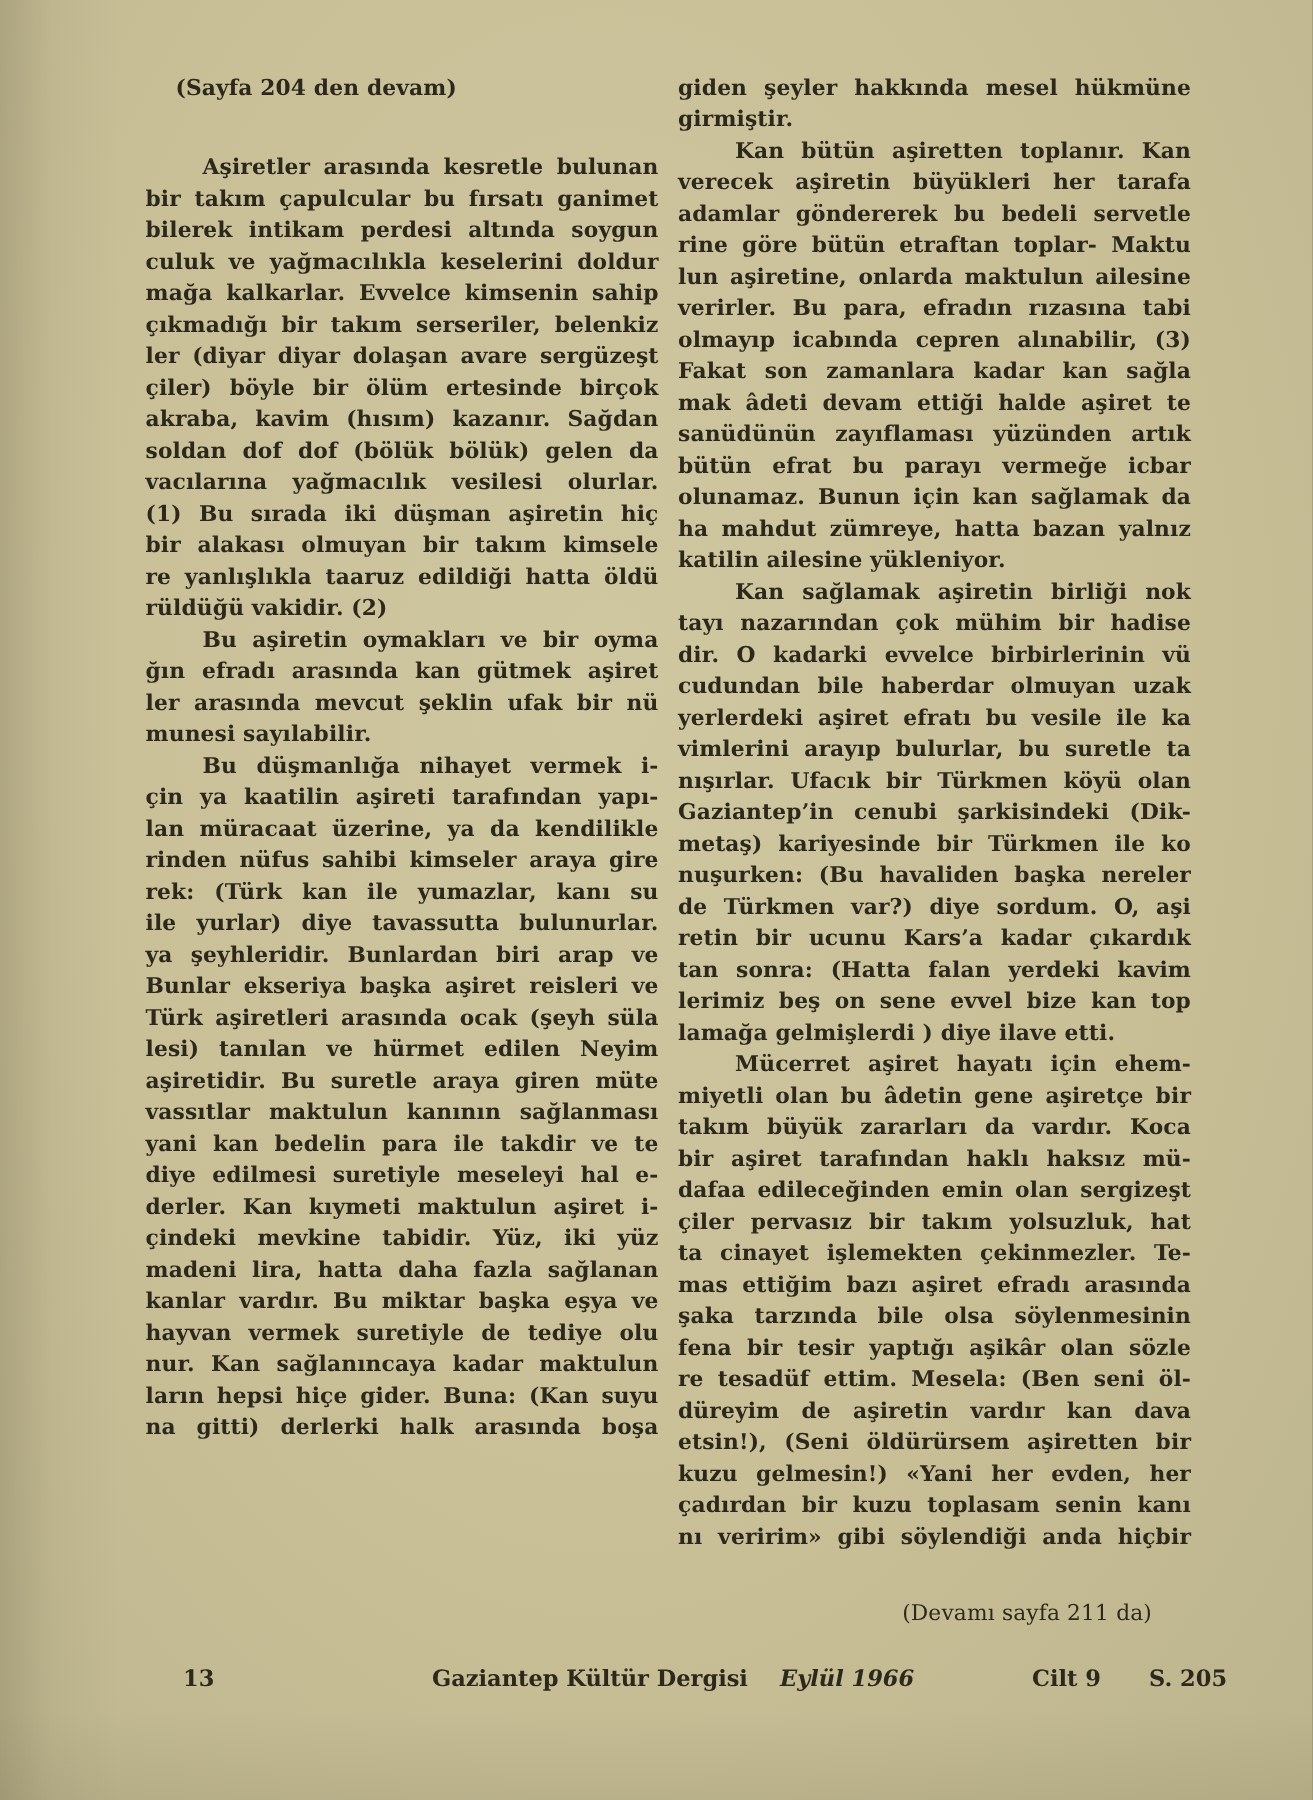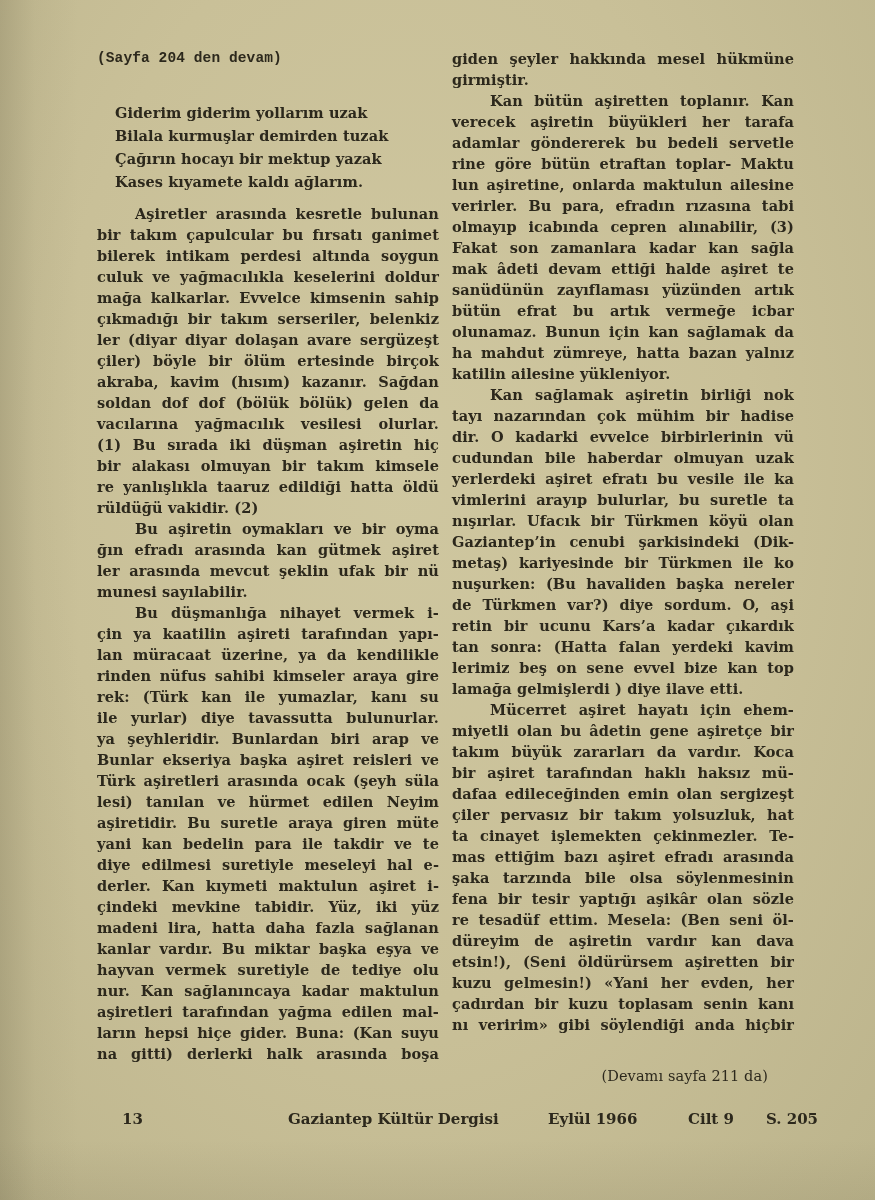--- a/index.html
+++ b/index.html
@@ -20,52 +20,46 @@
     position:absolute;top:48px;width:342px;
     font-size:14.5px;font-weight:700;line-height:21px;
     letter-spacing:.1px;
   }
   .col-left{left:97px;}
   .col-right{left:452px;}
   .line{white-space:nowrap;}
   .jl{white-space:normal;text-align:justify;text-align-last:justify;text-justify:inter-word;}
   .fi{text-indent:38px;}
   .block{margin:0;}
-  .continuation-header{margin-bottom:32px;font-family:Liberation Mono, monospace;}
+  .continuation-header{margin-left:20px;margin-bottom:32px;}
   .poem{margin-left:18px;margin-bottom:10px;}
   .poem .line{line-height:23px;}
   .continuation-note{
     margin-top:31px;text-align:right;padding-right:26px;
     font-weight:400;
   }
   .footer{
     position:absolute;left:0;top:1110px;width:875px;height:26px;
     font-size:15px;font-weight:700;color:#2c281c;
   }
   .footer span{position:absolute;white-space:nowrap;}
   .f-pageno{left:122px;}
   .f-title{left:248px;margin-left:40px;}
-  .f-date{left:548px;}
+  .f-date{left:520px;font-style:italic;}
   .f-volume{left:688px;}
   .f-pageref{left:766px;}
 </style>
 </head>
 <body>
 
 <div class="page">
 
   <div class="col col-left">
       <div class="block continuation-header">
         <div class="line">(Sayfa 204 den devam)</div>
-      </div>
-      <div class="block poem">
-        <div class="line">Giderim giderim yollarım uzak</div>
-        <div class="line">Bilala kurmuşlar demirden tuzak</div>
-        <div class="line">Çağırın hocayı bir mektup yazak</div>
-        <div class="line">Kases kıyamete kaldı ağlarım.</div>
       </div>
       <div class="block paragraph">
         <div class="line jl fi">Aşiretler arasında kesretle bulunan</div>
         <div class="line jl">bir takım çapulcular bu fırsatı ganimet</div>
         <div class="line jl">bilerek intikam perdesi altında soygun</div>
         <div class="line jl">culuk ve yağmacılıkla keselerini doldur</div>
         <div class="line jl">mağa kalkarlar. Evvelce kimsenin sahip</div>
         <div class="line jl">çıkmadığı bir takım serseriler, belenkiz</div>
         <div class="line jl">ler (diyar diyar dolaşan avare sergüzeşt</div>
         <div class="line jl">çiler) böyle bir ölüm ertesinde birçok</div>
@@ -88,29 +82,29 @@
         <div class="line jl">çin ya kaatilin aşireti tarafından yapı-</div>
         <div class="line jl">lan müracaat üzerine, ya da kendilikle</div>
         <div class="line jl">rinden nüfus sahibi kimseler araya gire</div>
         <div class="line jl">rek: (Türk kan ile yumazlar, kanı su</div>
         <div class="line jl">ile yurlar) diye tavassutta bulunurlar.</div>
         <div class="line jl">ya şeyhleridir. Bunlardan biri arap ve</div>
         <div class="line jl">Bunlar ekseriya başka aşiret reisleri ve</div>
         <div class="line jl">Türk aşiretleri arasında ocak (şeyh süla</div>
         <div class="line jl">lesi) tanılan ve hürmet edilen Neyim</div>
         <div class="line jl">aşiretidir. Bu suretle araya giren müte</div>
+        <div class="line jl">vassıtlar maktulun kanının sağlanması</div>
         <div class="line jl">yani kan bedelin para ile takdir ve te</div>
         <div class="line jl">diye edilmesi suretiyle meseleyi hal e-</div>
         <div class="line jl">derler. Kan kıymeti maktulun aşiret i-</div>
         <div class="line jl">çindeki mevkine tabidir. Yüz, iki yüz</div>
         <div class="line jl">madeni lira, hatta daha fazla sağlanan</div>
         <div class="line jl">kanlar vardır. Bu miktar başka eşya ve</div>
         <div class="line jl">hayvan vermek suretiyle de tediye olu</div>
         <div class="line jl">nur. Kan sağlanıncaya kadar maktulun</div>
-        <div class="line jl">aşiretleri tarafından yağma edilen mal-</div>
         <div class="line jl">ların hepsi hiçe gider. Buna: (Kan suyu</div>
         <div class="line jl">na gitti) derlerki halk arasında boşa</div>
       </div>
     </div>
 
   <div class="col col-right">
 
   <div class="block paragraph">
         <div class="line jl">giden şeyler hakkında mesel hükmüne</div>
         <div class="line">girmiştir.</div>
@@ -119,21 +113,21 @@
         <div class="line jl fi">Kan bütün aşiretten toplanır. Kan</div>
         <div class="line jl">verecek aşiretin büyükleri her tarafa</div>
         <div class="line jl">adamlar göndererek bu bedeli servetle</div>
         <div class="line jl">rine göre bütün etraftan toplar- Maktu</div>
         <div class="line jl">lun aşiretine, onlarda maktulun ailesine</div>
         <div class="line jl">verirler. Bu para, efradın rızasına tabi</div>
         <div class="line jl">olmayıp icabında cepren alınabilir, (3)</div>
         <div class="line jl">Fakat son zamanlara kadar kan sağla</div>
         <div class="line jl">mak âdeti devam ettiği halde aşiret te</div>
         <div class="line jl">sanüdünün zayıflaması yüzünden artık</div>
-        <div class="line jl">bütün efrat bu artık vermeğe icbar</div>
+        <div class="line jl">bütün efrat bu parayı vermeğe icbar</div>
         <div class="line jl">olunamaz. Bunun için kan sağlamak da</div>
         <div class="line jl">ha mahdut zümreye, hatta bazan yalnız</div>
         <div class="line">katilin ailesine yükleniyor.</div>
       </div>
       <div class="block paragraph">
         <div class="line jl fi">Kan sağlamak aşiretin birliği nok</div>
         <div class="line jl">tayı nazarından çok mühim bir hadise</div>
         <div class="line jl">dir. O kadarki evvelce birbirlerinin vü</div>
         <div class="line jl">cudundan bile haberdar olmuyan uzak</div>
         <div class="line jl">yerlerdeki aşiret efratı bu vesile ile ka</div>

